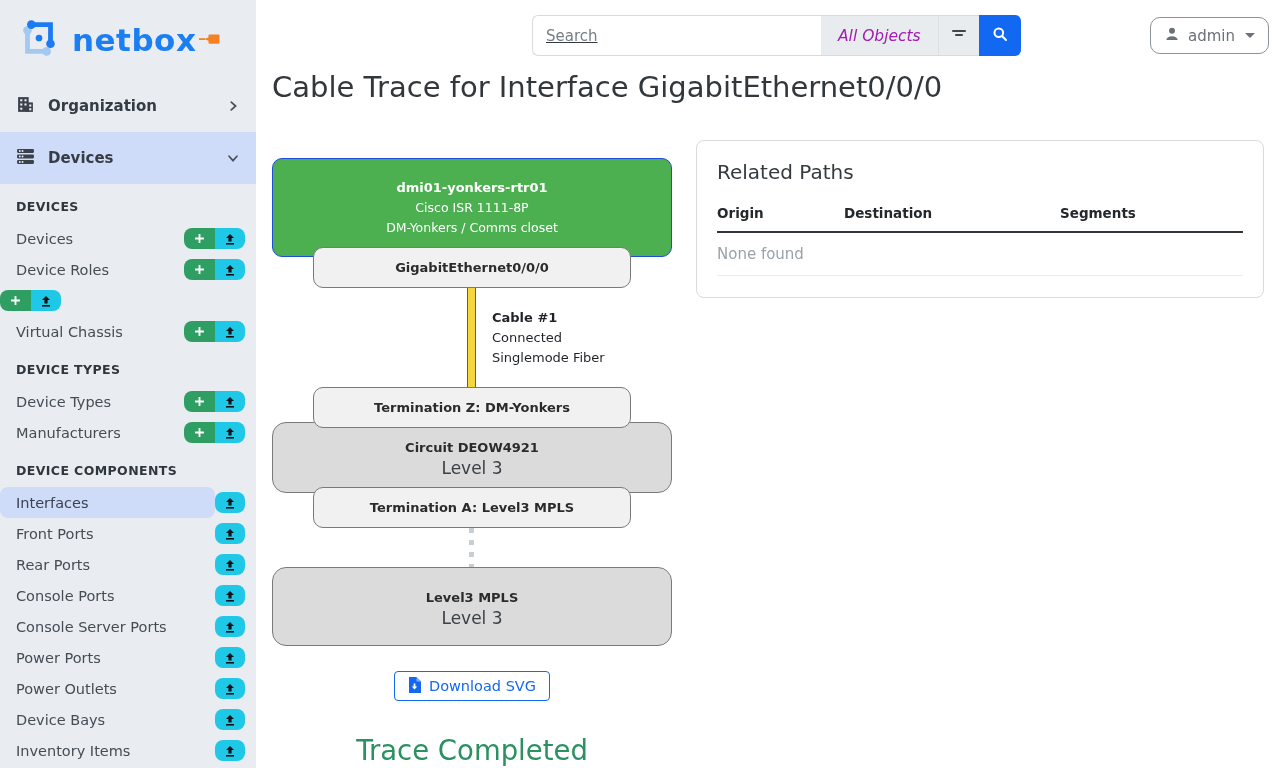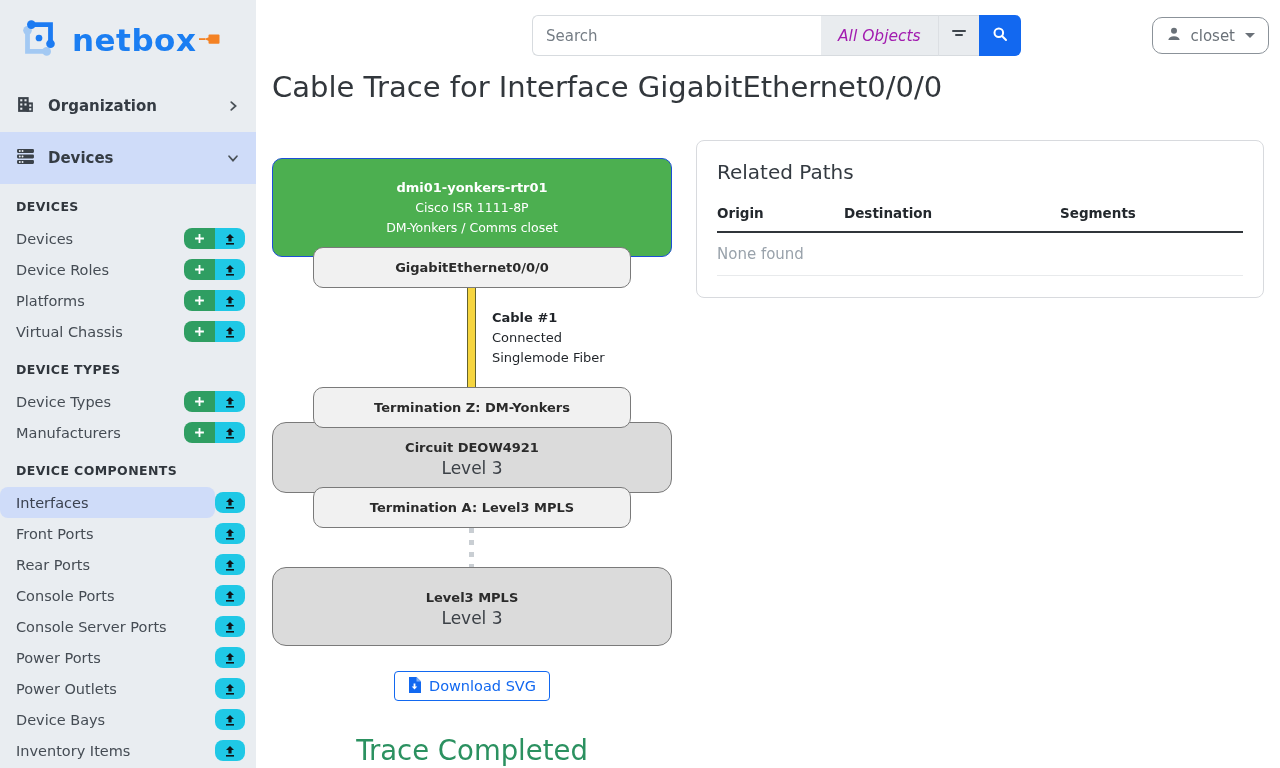--- a/index.html
+++ b/index.html
@@ -42,21 +42,21 @@
   }
   .btn-add { width:31px; background:var(--add_button_green,#2f9e62); border-radius:8px 0 0 8px; }
   .btn-import { width:30px; background:var(--import_button_cyan,#1fc8e6); border-radius:0 8px 8px 0; }
   .btn-import:first-child { border-radius:8px; }
   
   .main { position:relative; flex:1; background:#fff; height:768px; }
   .search-group { position:absolute; left:276px; top:15px; height:41px; display:flex; }
   .search-input {
     width:289px; height:41px; border:1px solid #d7dbdf; border-right:none;
     border-radius:6px 0 0 6px; padding:0 13px; font-size:15px; outline:none;
-    font-family:inherit; color:#343a40;
+    font-family:inherit; color:#343a40;text-decoration:underline;
   }
   .search-input::placeholder { color:#757d85; }
   .search-scope {
     background:#e9ecef; color:#a21caf; font-size:15.5px; display:flex; align-items:center;
     padding:0 17px; border-top:1px solid #d7dbdf; border-bottom:1px solid #d7dbdf; cursor:pointer;font-style:italic;
   }
   .filter-btn {
     width:41px; background:#e9ecef; border:none; border-left:1px solid #dcdfe3;
     border-top:1px solid #d7dbdf; border-bottom:1px solid #d7dbdf;
     display:flex; align-items:center; justify-content:center; cursor:pointer;
@@ -253,21 +253,20 @@
         </button>
       <button class="btn-import">
           <svg width="12" height="12" viewBox="0 0 12 12" fill="#101418">
             <path d="M6 1l4 4H7.6v3.6H4.4V5H2z"></path>
             <rect x="2" y="10" width="8" height="1.6"></rect>
           </svg>
         </button>
     </span>
   </div>
   <div class="side-row">
-    <span class="side-lbl">Platforms</span>
     <span class="row-btns">
       <button class="btn-add">
           <svg width="11" height="11" viewBox="0 0 12 12" fill="#fff">
             <path d="M5 1.2h2v3.8h3.8v2H7v3.8H5V7H1.2V5H5z"></path>
           </svg>
         </button>
       <button class="btn-import">
           <svg width="12" height="12" viewBox="0 0 12 12" fill="#101418">
             <path d="M6 1l4 4H7.6v3.6H4.4V5H2z"></path>
             <rect x="2" y="10" width="8" height="1.6"></rect>
@@ -454,21 +453,21 @@
     </button>
   </div>
 
   <button class="user-btn">
     <span>
       <svg width="16" height="16" viewBox="0 0 16 16" fill="#6a7178">
         <circle cx="8" cy="4.8" r="3"></circle>
           <path d="M2.3 14 a5.8 4.6 0 0 1 11.4 0 z"></path>
       </svg>
     </span>
-    <span>closet</span>
+    <span>admin</span>
     <span class="caret-down"></span>
   </button>
 
   <h1 class="page-title">Cable Trace for Interface GigabitEthernet0/0/0</h1>
 
   <div class="diagram">
     <div class="node device-box">
       <div class="t1">dmi01-yonkers-rtr01</div>
       <div class="t2">Cisco ISR 1111-8P</div>
       <div class="t2">DM-Yonkers / Comms closet</div>

